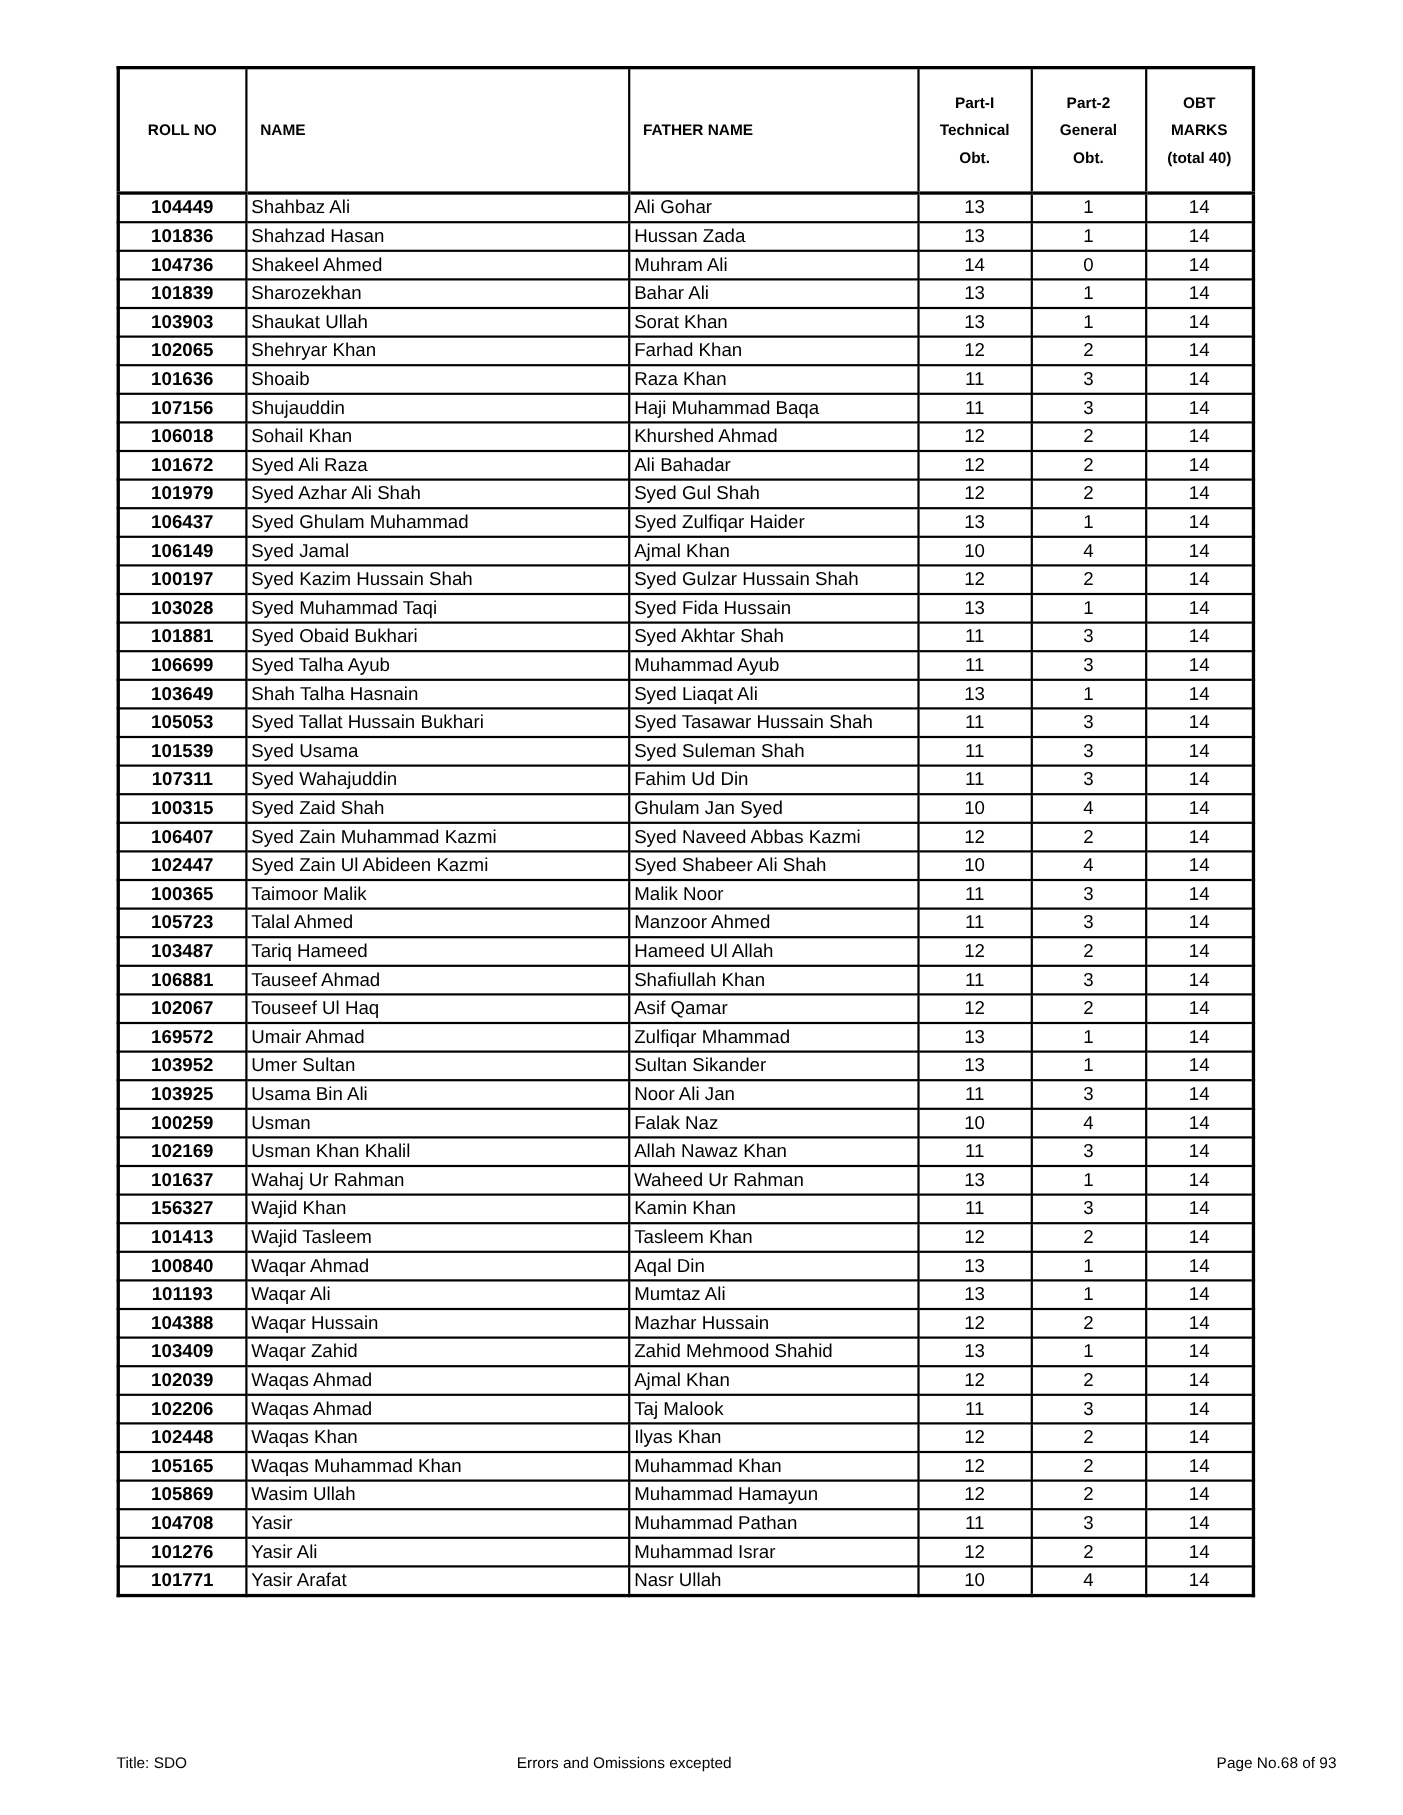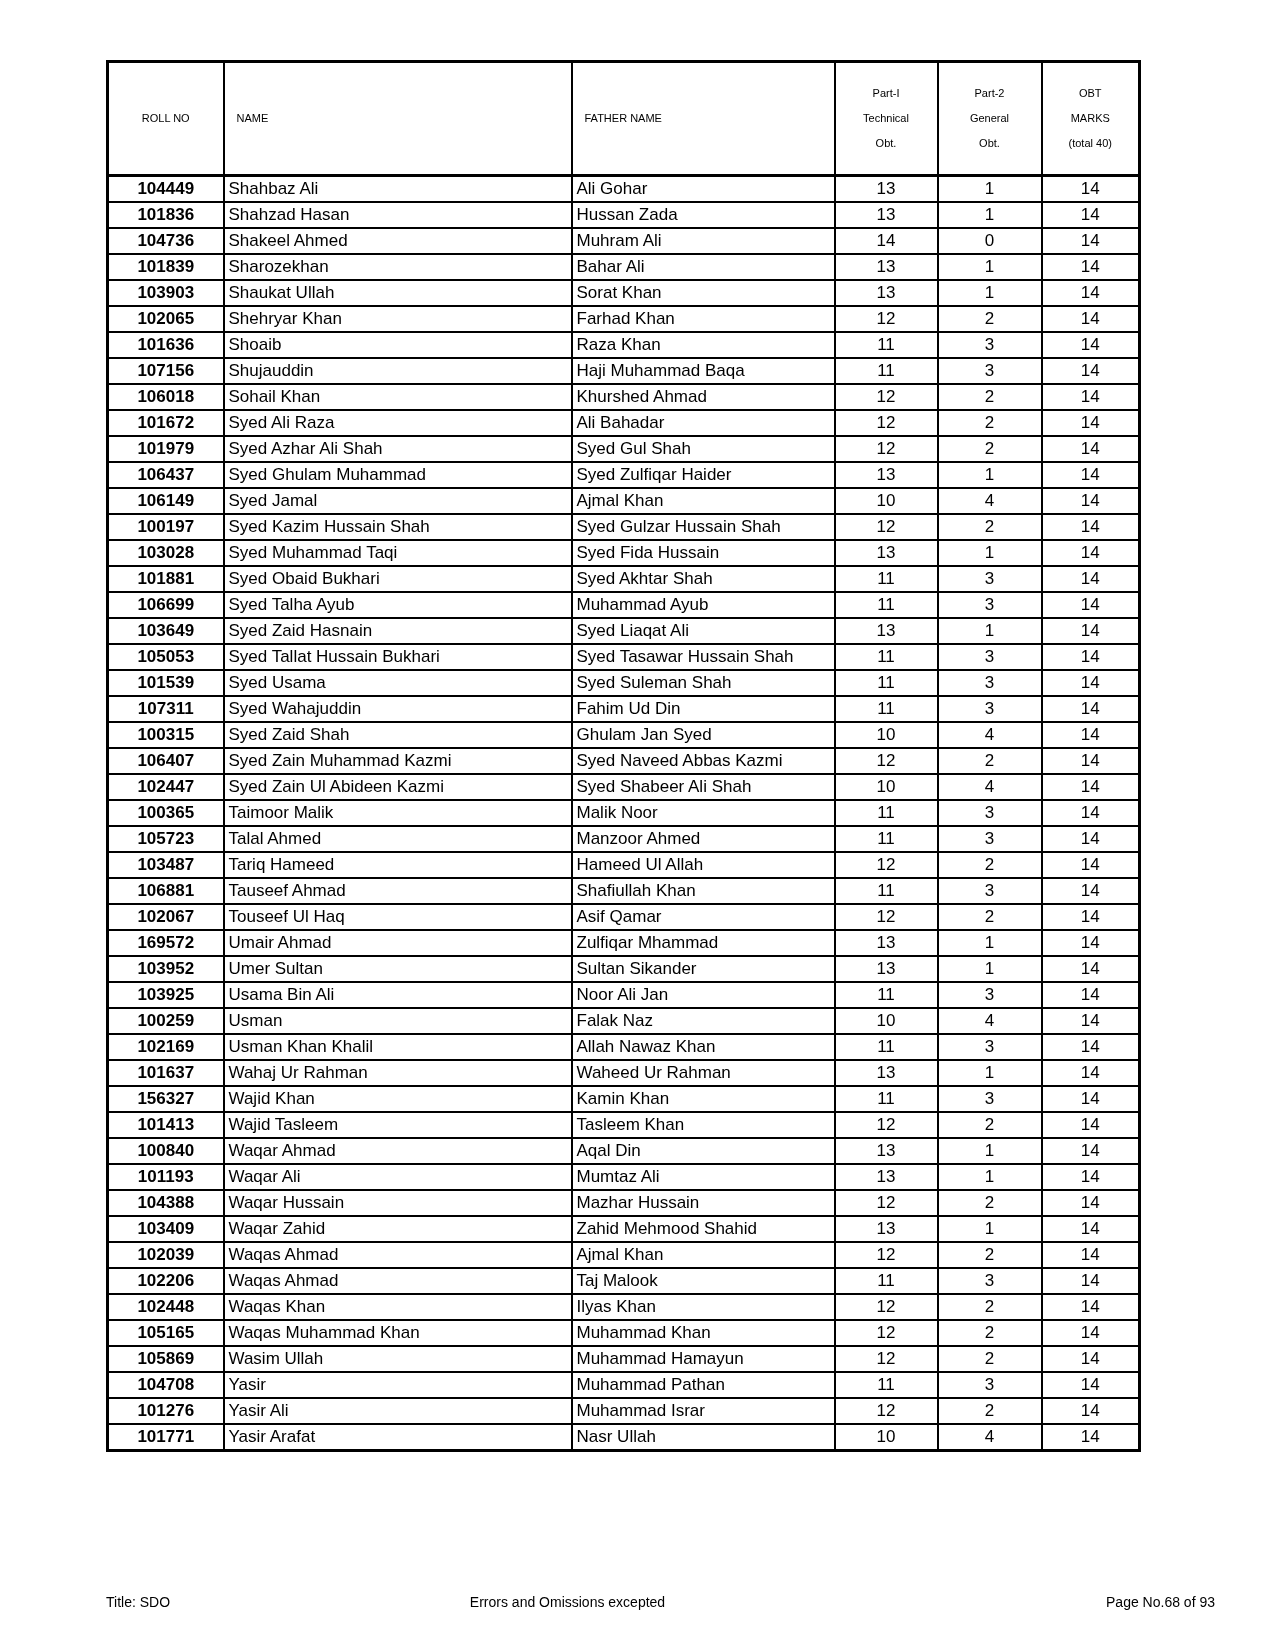--- a/index.html
+++ b/index.html
@@ -2,21 +2,21 @@
 <html><head>
 <meta charset="utf-8">
 <style>
   html, body { margin: 0; padding: 0; background: #ffffff; }
   body { width: 1275px; height: 1650px; position: relative; overflow: hidden;
          font-family: "Liberation Sans", "DejaVu Sans", sans-serif; color: #000; }
   table.results { position: absolute; left: 106px; top: 60px; width: 1032px;
          border-collapse: collapse; table-layout: fixed; border: 3px solid #000; }
   table.results th, table.results td { border: 2px solid #000; padding: 0 4px;
          overflow: hidden; white-space: nowrap; }
-  table.results th { height: 111px; font-weight: normal; font-size: 11px; line-height: 25px;
+  table.results th { height: 111px; font-weight: bold; font-size: 14px; line-height: 25px;
          text-align: center; vertical-align: middle; border-bottom: 3px solid #000; }
   table.results th.left { text-align: left; padding-left: 12px; }
   table.results td { height: 24px; font-size: 17px; line-height: 24px; }
   td.roll { font-weight: bold; text-align: center; }
   td.txt { text-align: left; padding-left: 3px; }
   td.num { text-align: center; }
   .footer { position: absolute; top: 1594px; font-size: 14px; }
   .footer.left { left: 106px; }
   .footer.center { left: 0; width: 1135px; text-align: center; top: 1594px; }
   .footer.right { right: 60px; }
@@ -187,21 +187,21 @@
       <tr>
         <td class="roll">106699</td>
         <td class="txt">Syed Talha Ayub</td>
         <td class="txt">Muhammad Ayub</td>
         <td class="num">11</td>
         <td class="num">3</td>
         <td class="num">14</td>
       </tr>
       <tr>
         <td class="roll">103649</td>
-        <td class="txt">Syed Zaid Hasnain</td>
+        <td class="txt">Shah Talha Hasnain</td>
         <td class="txt">Syed Liaqat Ali</td>
         <td class="num">13</td>
         <td class="num">1</td>
         <td class="num">14</td>
       </tr>
       <tr>
         <td class="roll">105053</td>
         <td class="txt">Syed Tallat Hussain Bukhari</td>
         <td class="txt">Syed Tasawar Hussain Shah</td>
         <td class="num">11</td>

